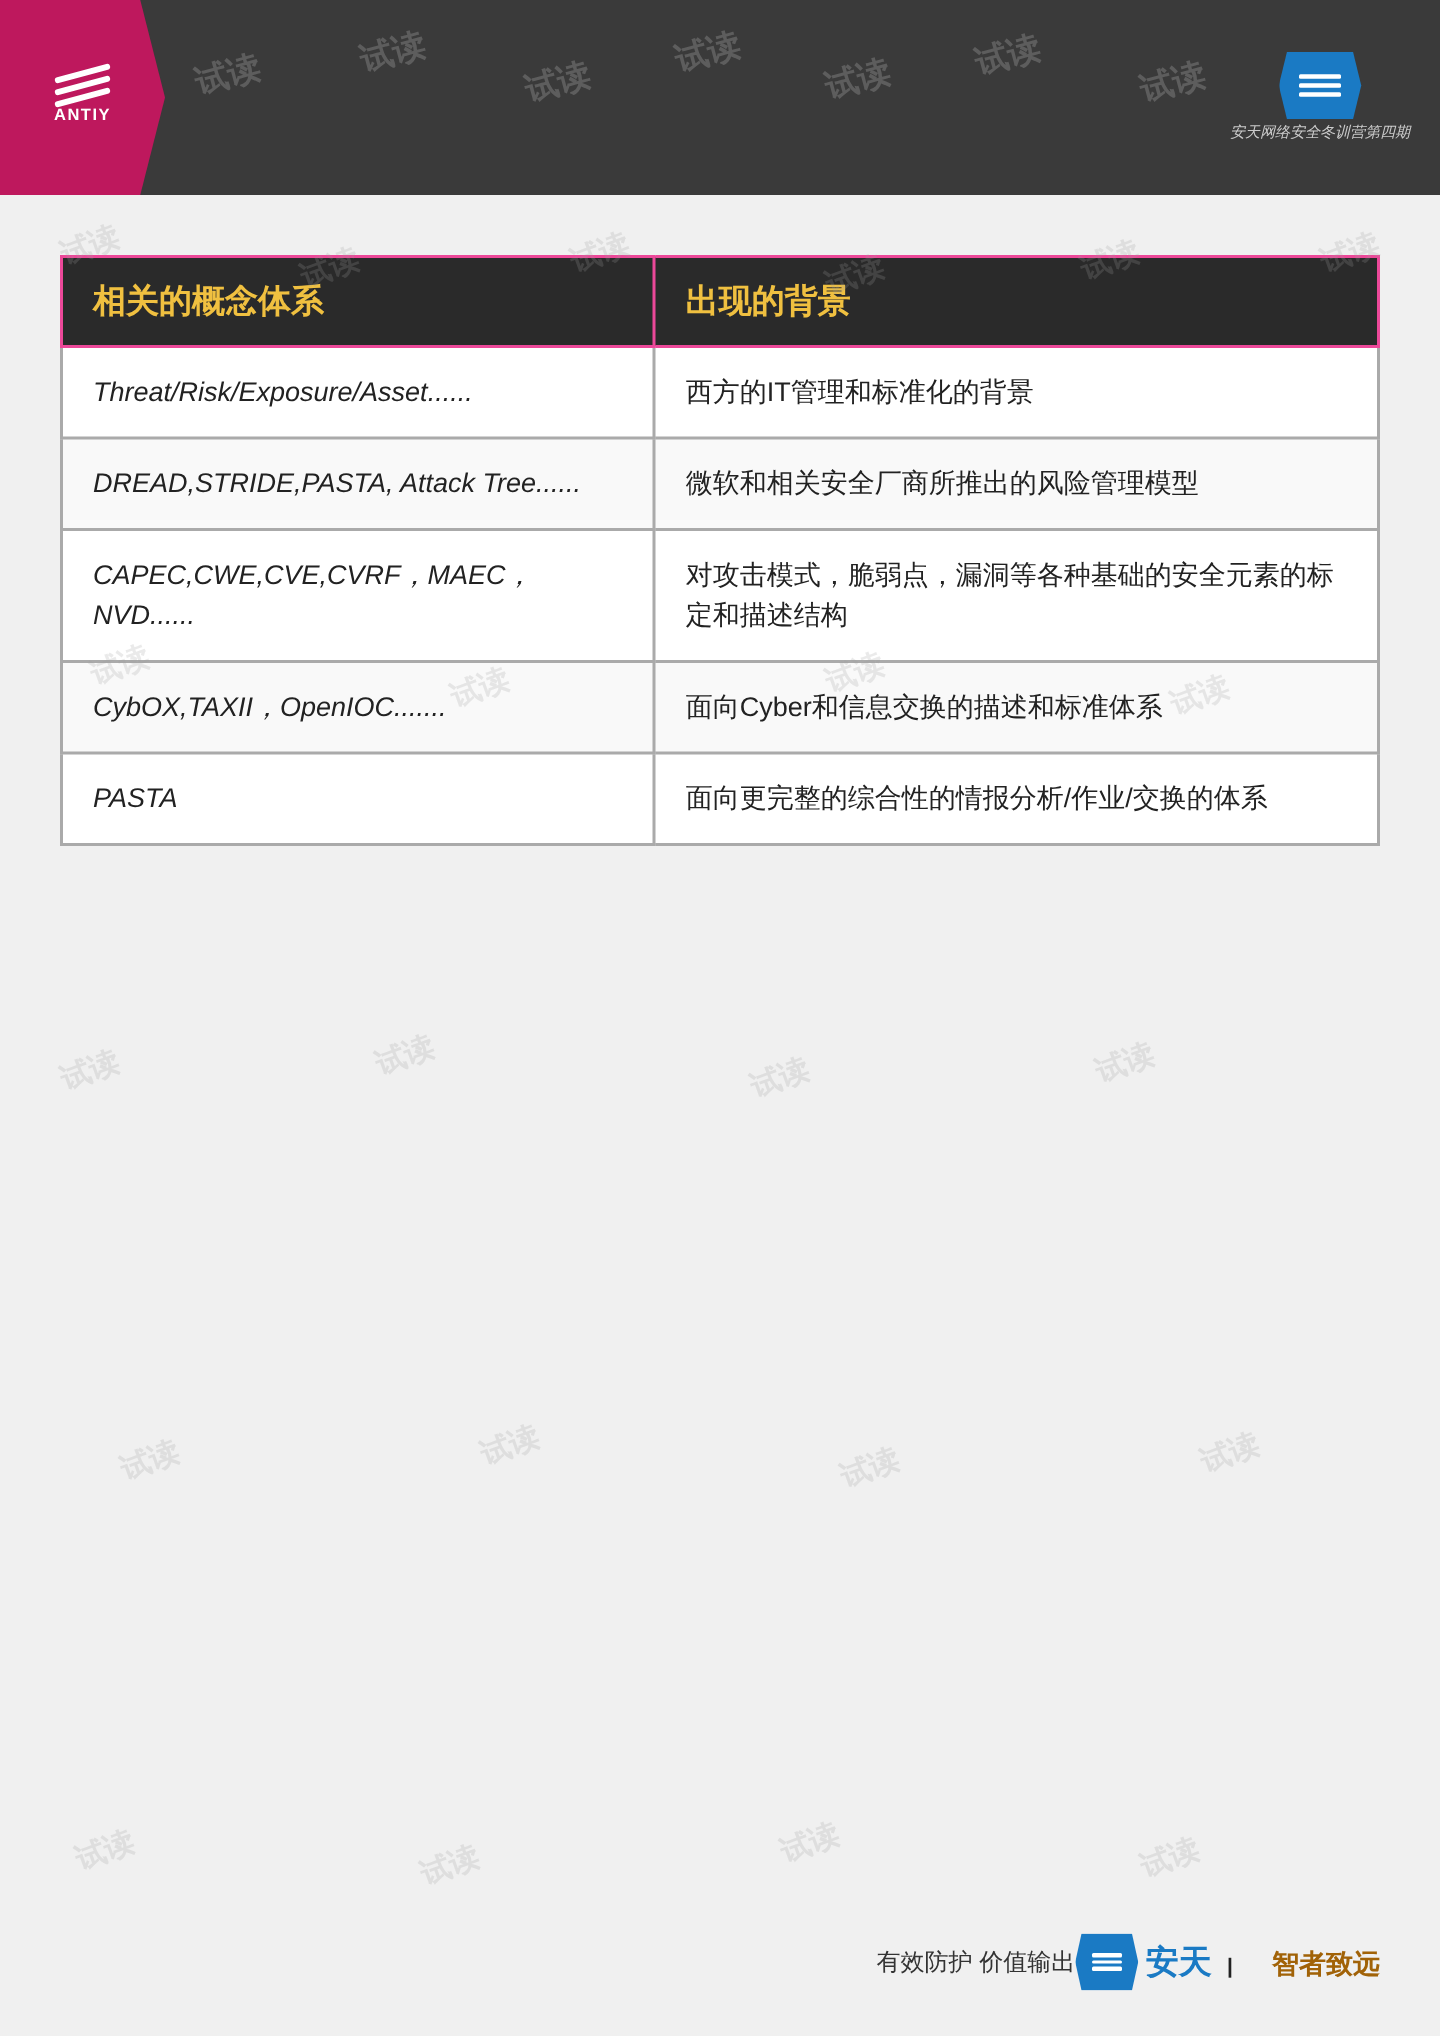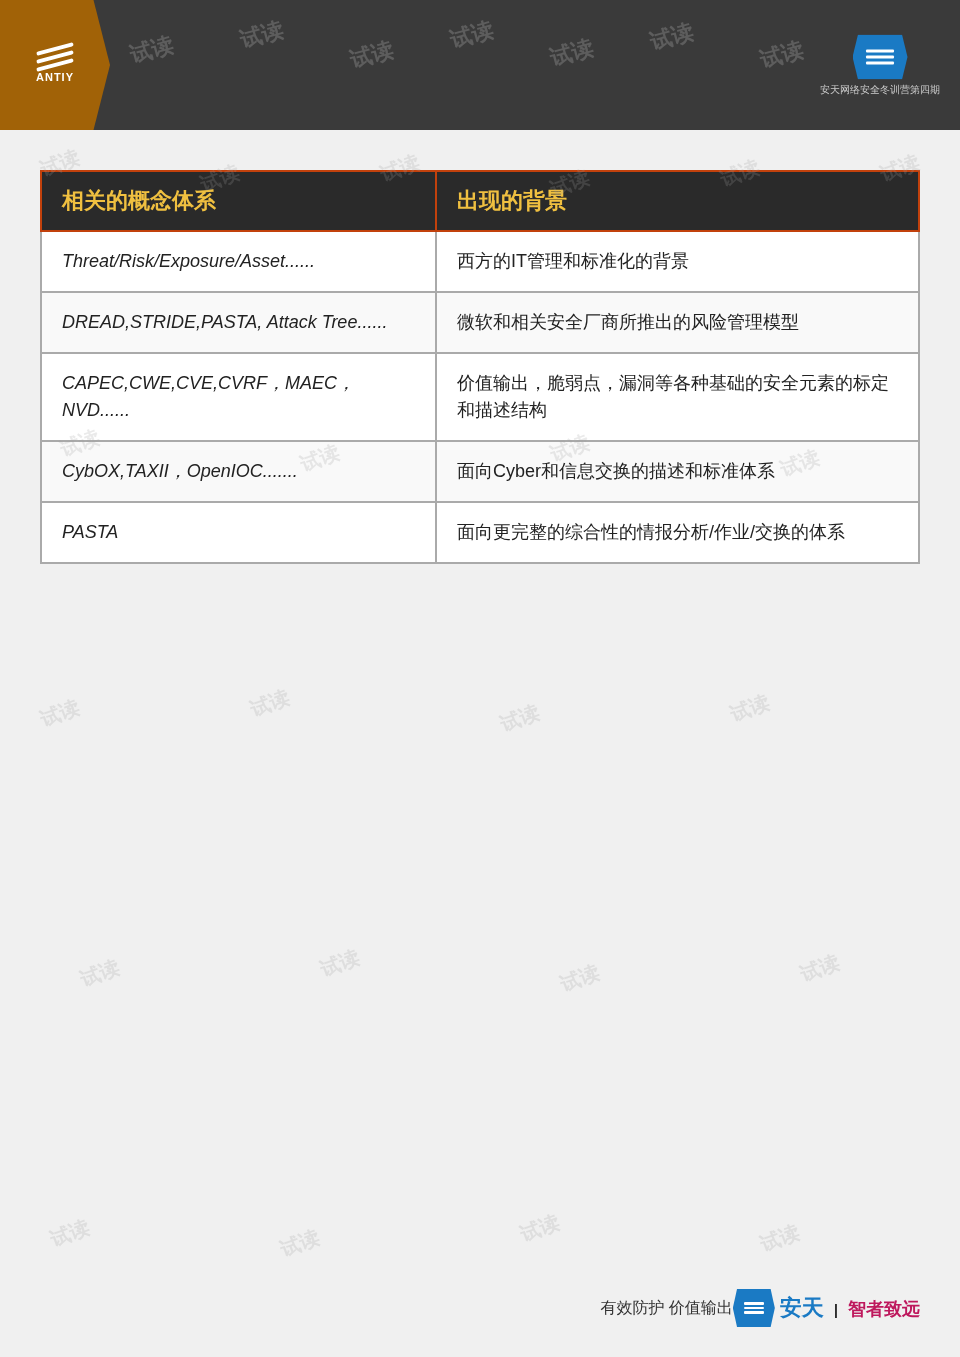--- a/index.html
+++ b/index.html
@@ -18,21 +18,21 @@
       height: 130px;
       background: #3a3a3a;
       position: relative;
       display: flex;
       align-items: center;
     }
 
     .logo-box {
       width: 110px;
       height: 130px;
-      background: #a16207;
+      background: #be185d;
       clip-path: polygon(0 0, 85% 0, 100% 50%, 85% 100%, 0 100%);
       display: flex;
       flex-direction: column;
       align-items: center;
       justify-content: center;
       position: relative;
       z-index: 2;
     }
 
     .logo-lines {
@@ -85,20 +85,21 @@
     }
 
     
     .header-right-logo {
       position: absolute;
       right: 20px;
       top: 50%;
       transform: translateY(-50%);
       text-align: right;
       color: white;
+      font-style: italic;
     }
 
     .header-right-logo .logo-icon {
       width: 55px;
       height: 45px;
       background: #1a7ac4;
       clip-path: polygon(10% 0, 90% 0, 100% 50%, 90% 100%, 10% 100%, 0 50%);
       margin: 0 auto 3px;
       display: flex;
       align-items: center;
@@ -138,21 +139,21 @@
       border: 2px solid #555;
     }
 
     .table th {
       background: #2a2a2a;
       color: #f0c040;
       font-size: 22px;
       font-weight: bold;
       padding: 14px 20px;
       text-align: left;
-      border: 2px solid #c2410c;
+      border: 2px solid #ec4899;
     }
 
     .table td {
       border: 2px solid #aaa;
       padding: 16px 20px;
       vertical-align: top;
       font-size: 18px;
       color: #222;
       line-height: 1.5;
     }
@@ -337,21 +338,21 @@
     <tr>
           <td>Threat/Risk/Exposure/Asset......</td>
           <td>西方的IT管理和标准化的背景</td>
         </tr>
         <tr>
           <td>DREAD,STRIDE,PASTA, Attack Tree......</td>
           <td>微软和相关安全厂商所推出的风险管理模型</td>
         </tr>
         <tr>
           <td>CAPEC,CWE,CVE,CVRF，MAEC，NVD......</td>
-          <td>价值输出，脆弱点，漏洞等各种基础的安全元素的标定和描述结构</td>
+          <td>对攻击模式，脆弱点，漏洞等各种基础的安全元素的标定和描述结构</td>
         </tr>
         <tr>
           <td>CybOX,TAXII，OpenIOC.......</td>
           <td>面向Cyber和信息交换的描述和标准体系</td>
         </tr>
         <tr>
           <td>PASTA</td>
           <td>面向更完整的综合性的情报分析/作业/交换的体系</td>
         </tr>
       </tbody>
@@ -365,17 +366,17 @@
       <div class="footer-logo-icon">
         <div class="footer-logo-lines">
           <div class="footer-logo-line"></div>
           <div class="footer-logo-line"></div>
           <div class="footer-logo-line"></div>
         </div>
       </div>
       <div class="footer-logo-text">
         <span style="color:#1a7ac4;">安天</span>
         <span style="color:#222; font-size:14px; margin-left:4px;">|</span>
-        <span style="color:#be185d; font-size:18px; margin-left:4px;">智者致远</span>
+        <span style="color:#a16207; font-size:18px; margin-left:20px;">智者致远</span>
       </div>
     </div>
   </div>
 </div>
 
 </body></html>

